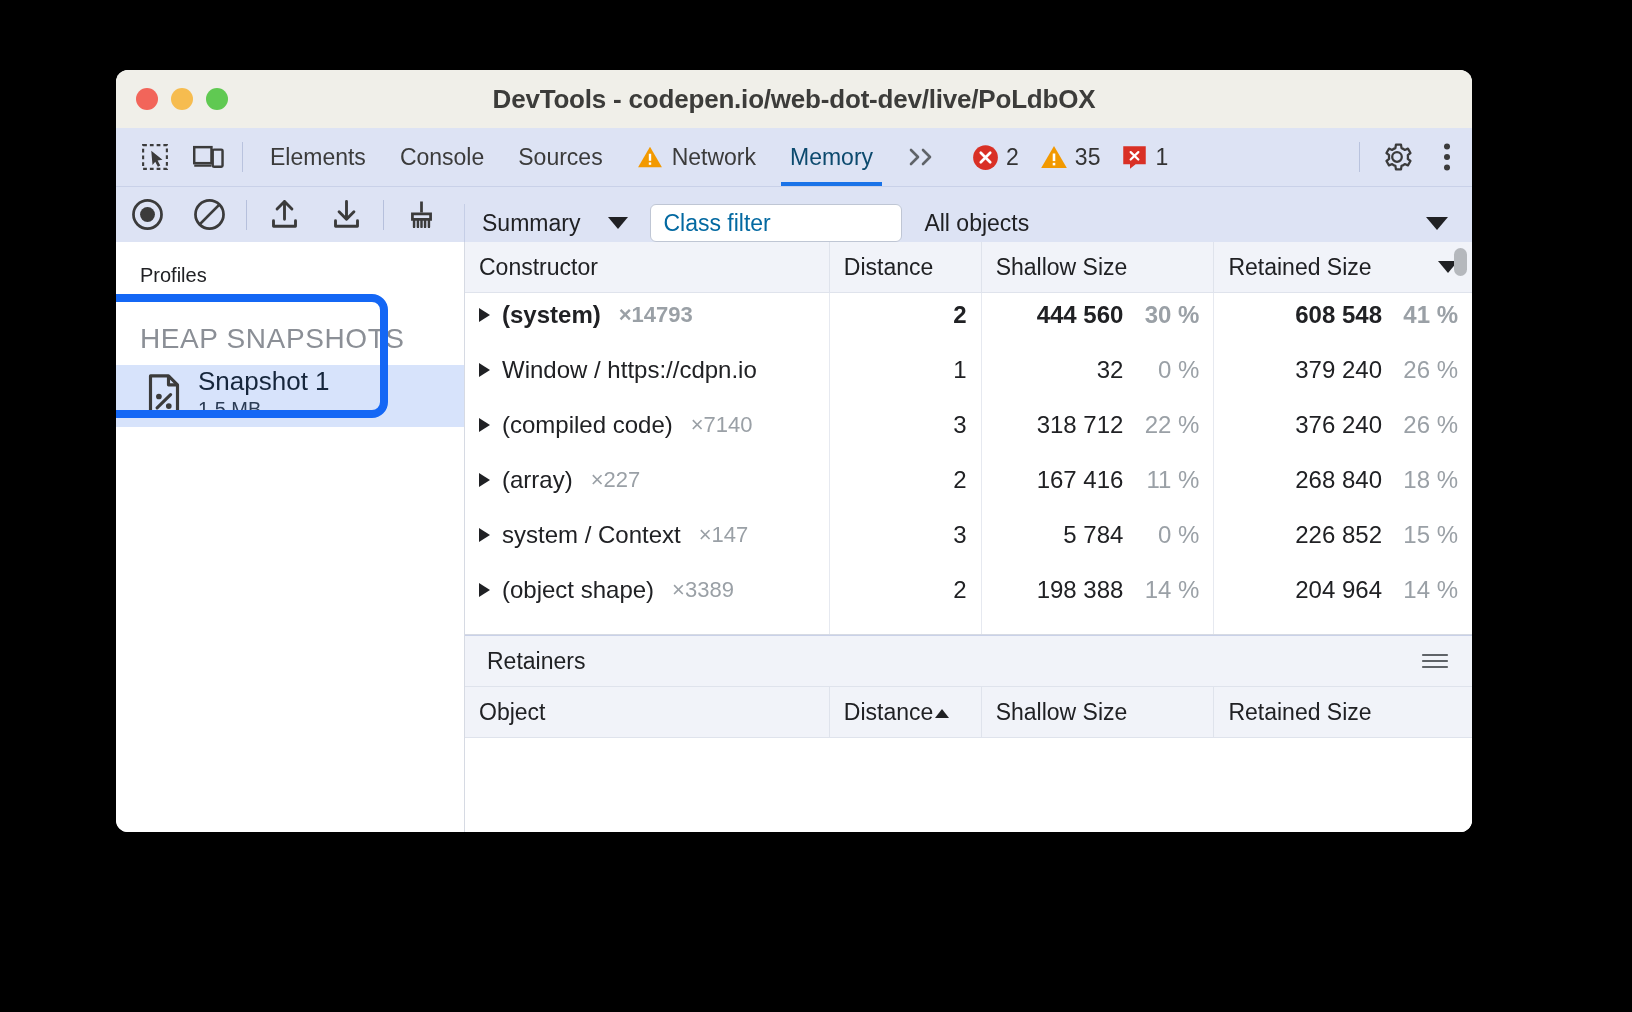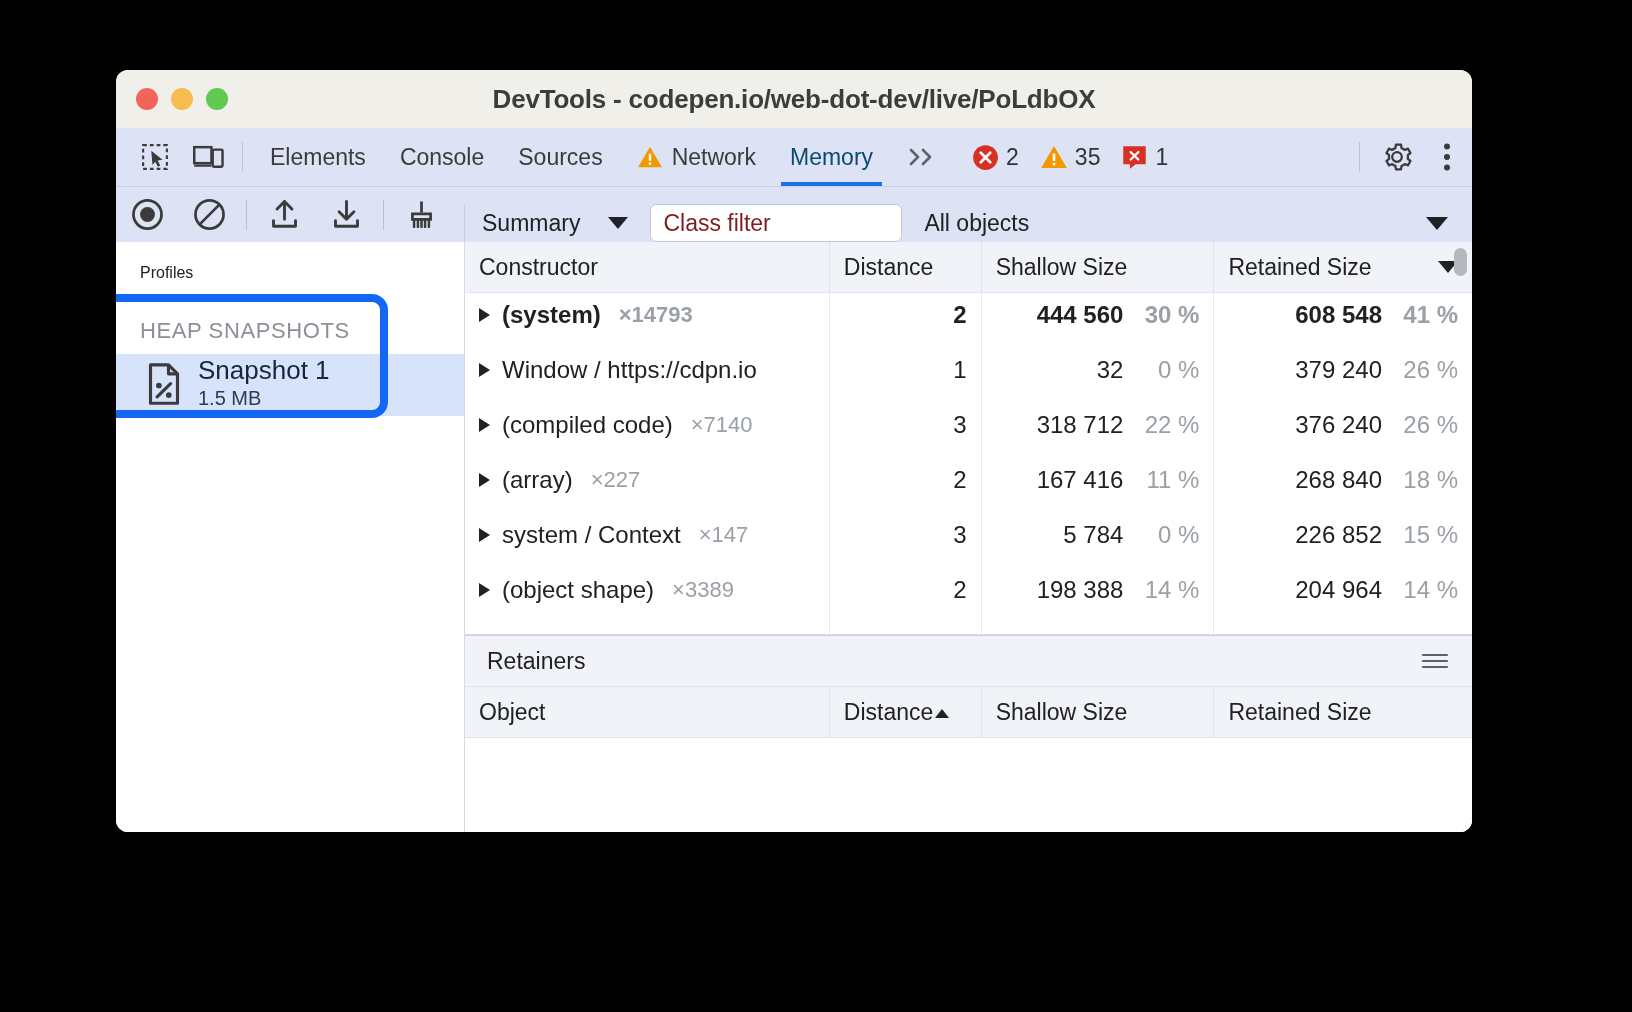--- a/index.html
+++ b/index.html
@@ -158,21 +158,21 @@
     gap: 28px;
     padding-right: 12px;
   }
   .class-filter {
     width: 252px;
     height: 38px;
     border: 1px solid #bfc6d4;
     border-radius: 6px;
     background: #fff;
     font-size: 23px;
-    color: #7f1d1d;
+    color: #0369a1;
     padding: 0 12px;
     box-sizing: border-box;
     display: flex;
     align-items: center;
     margin-left: 10px;
   }
   .allobj {
     flex: 1;
     display: flex;
     align-items: center;
@@ -189,29 +189,29 @@
     min-height: 0;
   }
   .sidebar {
     width: 348px;
     flex: none;
     background: #ffffff;
     border-right: 1px solid #d6dae3;
     position: relative;
   }
   .profiles-label {
-    font-size: 16px;
+    font-size: 20px;
     color: #202124;
     padding: 22px 0 0 24px;
   }
   .heap-section {
     margin-top: 26px;
   }
   .heap-title {
-    font-size: 22px;
+    font-size: 28px;
     letter-spacing: 0.6px;
     color: #8b8f96;
     padding: 10px 0 10px 24px;
   }
   .snap-row {
     background: #d7e3fb;
     display: flex;
     align-items: center;
     gap: 16px;
     padding: 10px 0 12px 30px;

